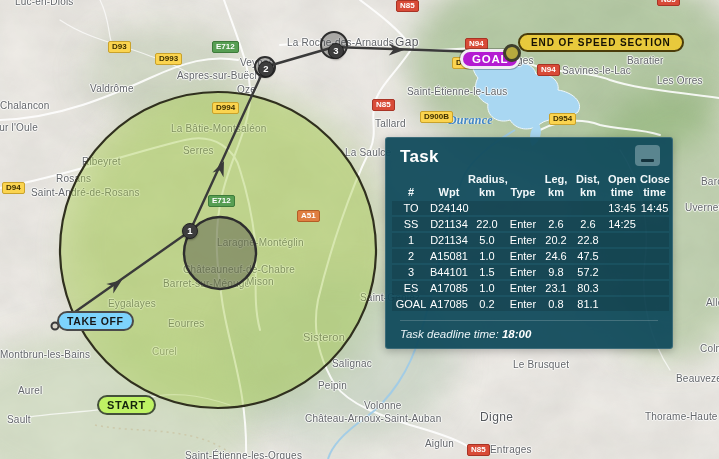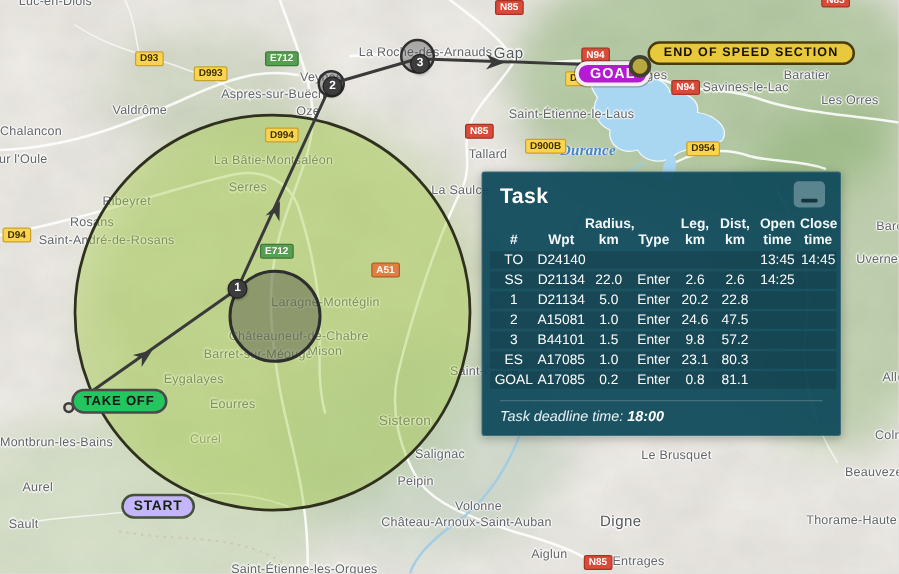--- a/index.html
+++ b/index.html
@@ -30,23 +30,23 @@
   .rb-N{background:#d84b38;color:#fff;border:1px solid #a83325;}
   .rb-E{background:#579e53;color:#fff;border:1px solid #3d7a3a;}
   .rb-A{background:#df7f41;color:#fff;border:1px solid #b35d26;}
   
   .wpnum{position:absolute;width:16px;height:16px;border-radius:50%;background:#3d3d3d;
          border:1.5px solid #222;color:#fff;font:700 9.5px/13px "Liberation Sans",sans-serif;
          text-align:center;transform:translate(-50%,-50%);box-shadow:0 1px 2px rgba(0,0,0,.35);}
   
   .pill{position:absolute;border-radius:13px;font-family:"Liberation Sans",sans-serif;
         font-weight:700;white-space:nowrap;}
-  .pill-takeoff{left:57px;top:311px;background:#22c55e;border:2px solid #4a4a4a;color:#161616;
+  .pill-takeoff{left:57px;top:311px;background:#7dd3fc;border:2px solid #4a4a4a;color:#161616;
         font-size:10.5px;padding:2px 8px;letter-spacing:.6px;}
-  .pill-start{left:97px;top:395px;background:#c4b5fd;border:2px solid #44503a;color:#15240d;
+  .pill-start{left:97px;top:395px;background:#bef264;border:2px solid #44503a;color:#15240d;
         font-size:11px;padding:2px 8px;letter-spacing:.6px;}
   .pill-goal{left:460px;top:49px;background:#b41bd2;border:3px solid #f2eef4;color:#fff;
         font-size:11.5px;padding:1px 9px;letter-spacing:.8px;border-radius:14px;
         box-shadow:0 0 0 1px rgba(0,0,0,.25);}
   .pill-end{left:518px;top:33px;background:#e8c93c;border:2px solid #4a3c0a;color:#171204;
         font-size:10px;padding:2px 11px;letter-spacing:.9px;}
   
   .es-marker{position:absolute;left:503px;top:44px;width:18px;height:18px;border-radius:50%;
         background:#b7a93e;border:3.5px solid #3f3f2d;}
   
@@ -137,21 +137,21 @@
       <span class="place " style="left: 407px; top: 86px;">Saint-Étienne-le-Laus</span>
       <span class="place " style="left: 375px; top: 118px;">Tallard</span>
       <span class="place " style="left: 562px; top: 65px;">Savines-le-Lac</span>
       <span class="place " style="left: 627px; top: 55px;">Baratier</span>
       <span class="place " style="left: 657px; top: 75px;">Les Orres</span>
       <span class="place " style="left: 517px; top: 55px;">ges</span>
       <span class="place " style="left: 701px; top: 176px;">Barcelonnette</span>
       <span class="place " style="left: 685px; top: 202px;">Uvernet-Fours</span>
       <span class="place " style="left: 706px; top: 297px;">Allos</span>
       <span class="place faint" style="left: 152px; top: 346px;">Curel</span>
-      <span class="place " style="left: 108px; top: 298px; margin-left: 23px;">Eygalayes</span>
+      <span class="place " style="left: 108px; top: 298px;">Eygalayes</span>
       <span class="place " style="left: 168px; top: 318px;">Eourres</span>
       <span class="place " style="left: 163px; top: 278px;">Barret-sur-Méouge</span>
       <span class="place " style="left: 183px; top: 264px;">Châteauneuf-de-Chabre</span>
       <span class="place " style="left: 217px; top: 237px;">Laragne-Montéglin</span>
       <span class="place " style="left: 246px; top: 276px;">Mison</span>
       <span class="place " style="left: 0px; top: 349px;">Montbrun-les-Bains</span>
       <span class="place " style="left: 18px; top: 385px;">Aurel</span>
       <span class="place " style="left: 7px; top: 414px;">Sault</span>
       <span class="place " style="left: 303px; top: 331px; font-size: 11px;">Sisteron</span>
       <span class="place " style="left: 332px; top: 358px;">Salignac</span>

